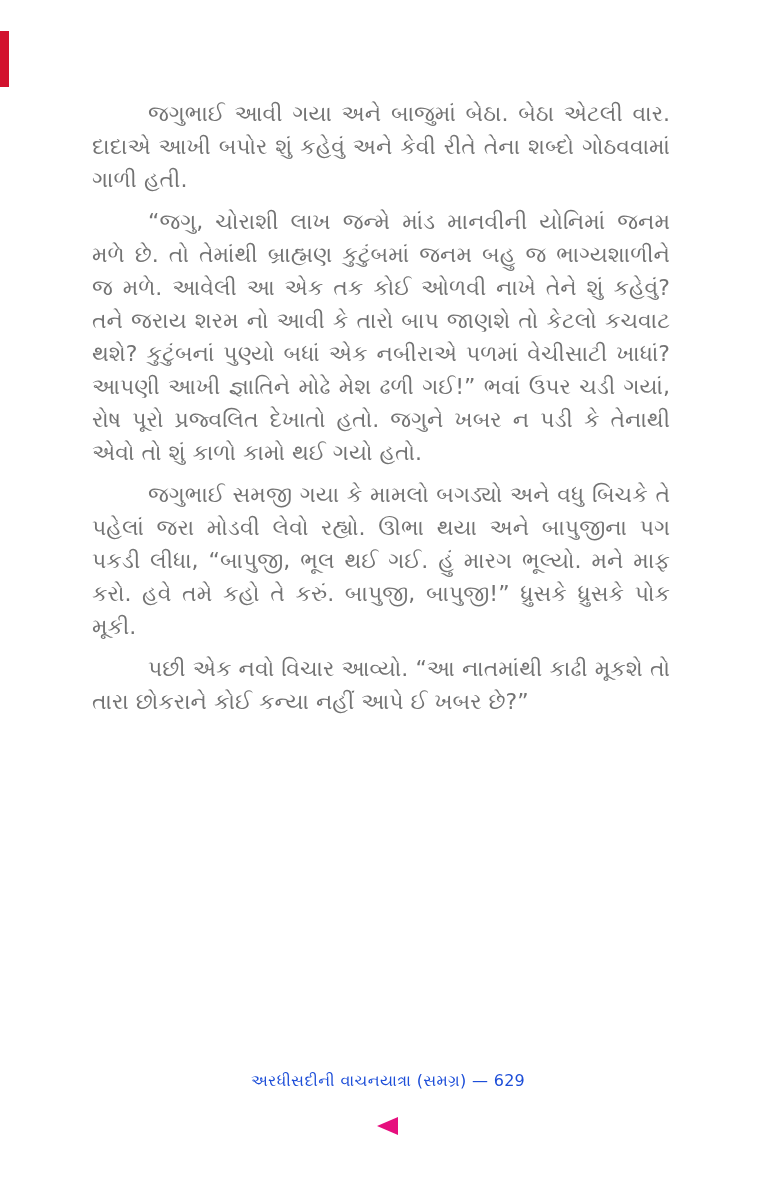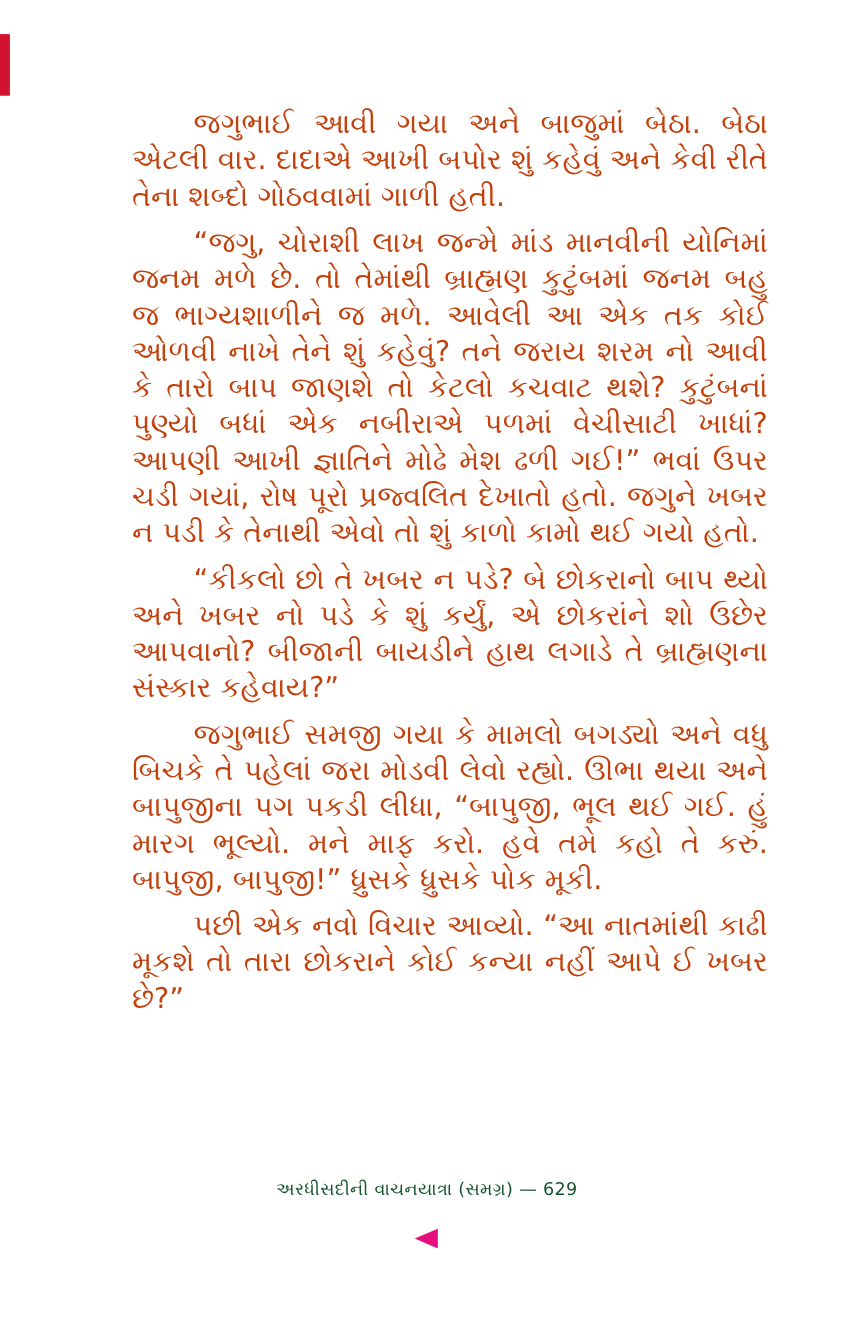--- a/index.html
+++ b/index.html
@@ -13,40 +13,40 @@
   }
   .edge-tab {
     position: absolute;
     left: 0;
     top: 31px;
     width: 9px;
     height: 56px;
   }
   .text-block {
     position: absolute;
-    left: 120px;
+    left: 92px;
     top: 97px;
     width: 578px;
-    color: #c2410c;
-    font-size: 26px;
+    color: #737373;
+    font-size: 22px;
     line-height: 33px;
     text-align: justify;
   }
   .text-block p {
     margin: 0 0 9px 0;
     text-indent: 56px;
   }
   .footer {
     position: absolute;
     left: 0;
     top: 1071px;
     width: 776px;
     text-align: center;
     font-size: 16px;
-    color: #14532d;
+    color: #1d4ed8;
     letter-spacing: 0.3px;
   }
   .nav-triangle {
     position: absolute;
     left: 377px;
     top: 1117px;
     width: 0;
     height: 0;
     border-top: 9px solid transparent;
     border-bottom: 9px solid transparent;
@@ -57,21 +57,20 @@
 </head>
 <body>
 
 <div class="page">
 
   <div class="edge-tab" style="background-color: rgb(210, 18, 46);"></div>
 
   <div class="text-block">
     <p>જગુભાઈ આવી ગયા અને બાજુમાં બેઠા. બેઠા એટલી વાર. દાદાએ આખી બપોર શું કહેવું અને કેવી રીતે તેના શબ્દો ગોઠવવામાં ગાળી હતી.</p>
     <p>“જગુ, ચોરાશી લાખ જન્મે માંડ માનવીની યોનિમાં જનમ મળે છે. તો તેમાંથી બ્રાહ્મણ કુટુંબમાં જનમ બહુ જ ભાગ્યશાળીને જ મળે. આવેલી આ એક તક કોઈ ઓળવી નાખે તેને શું કહેવું? તને જરાય શરમ નો આવી કે તારો બાપ જાણશે તો કેટલો કચવાટ થશે? કુટુંબનાં પુણ્યો બધાં એક નબીરાએ પળમાં વેચીસાટી ખાધાં? આપણી આખી જ્ઞાતિને મોઢે મેશ ઢળી ગઈ!” ભવાં ઉપર ચડી ગયાં, રોષ પૂરો પ્રજ્વલિત દેખાતો હતો. જગુને ખબર ન પડી કે તેનાથી એવો તો શું કાળો કામો થઈ ગયો હતો.</p>
-    <p>“કીકલો છો તે ખબર ન પડે? બે છોકરાનો બાપ થ્યો અને ખબર નો પડે કે શું કર્યું, એ છોકરાંને શો ઉછેર આપવાનો? બીજાની બાયડીને હાથ લગાડે તે બ્રાહ્મણના સંસ્કાર કહેવાય?”</p>
     <p>જગુભાઈ સમજી ગયા કે મામલો બગડ્યો અને વધુ બિચકે તે પહેલાં જરા મોડવી લેવો રહ્યો. ઊભા થયા અને બાપુજીના પગ પકડી લીધા, “બાપુજી, ભૂલ થઈ ગઈ. હું મારગ ભૂલ્યો. મને માફ કરો. હવે તમે કહો તે કરું. બાપુજી, બાપુજી!” ધ્રુસકે ધ્રુસકે પોક મૂકી.</p>
     <p>પછી એક નવો વિચાર આવ્યો. “આ નાતમાંથી કાઢી મૂકશે તો તારા છોકરાને કોઈ કન્યા નહીં આપે ઈ ખબર છે?”</p>
   </div>
 
   <div class="footer">
     <span>અરધીસદીની વાચનયાત્રા (સમગ્ર) — 629</span>
   </div>
 
   <div class="nav-triangle" style="border-right-color: rgb(230, 15, 126);"></div>
 

